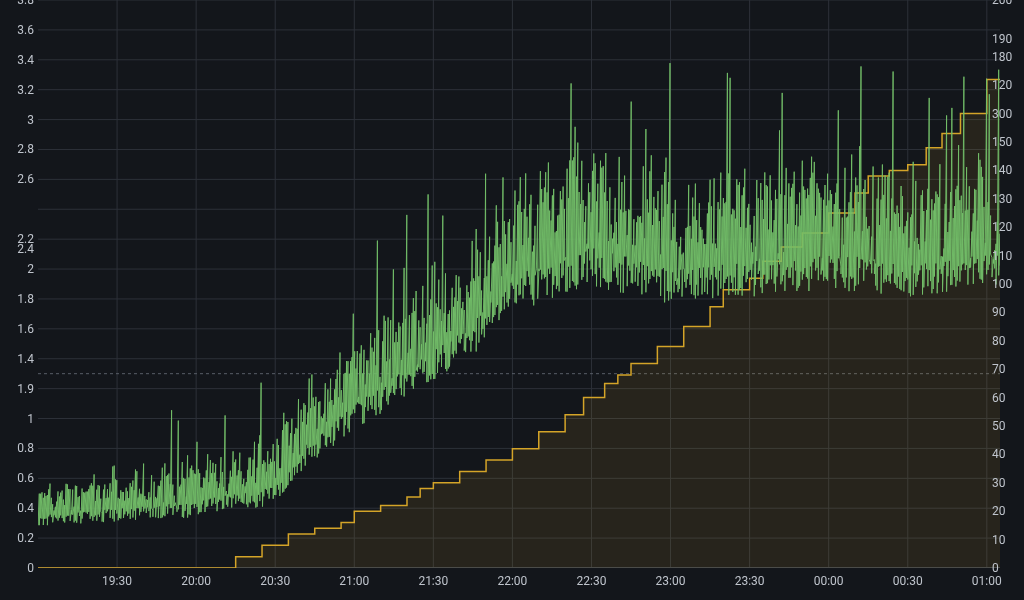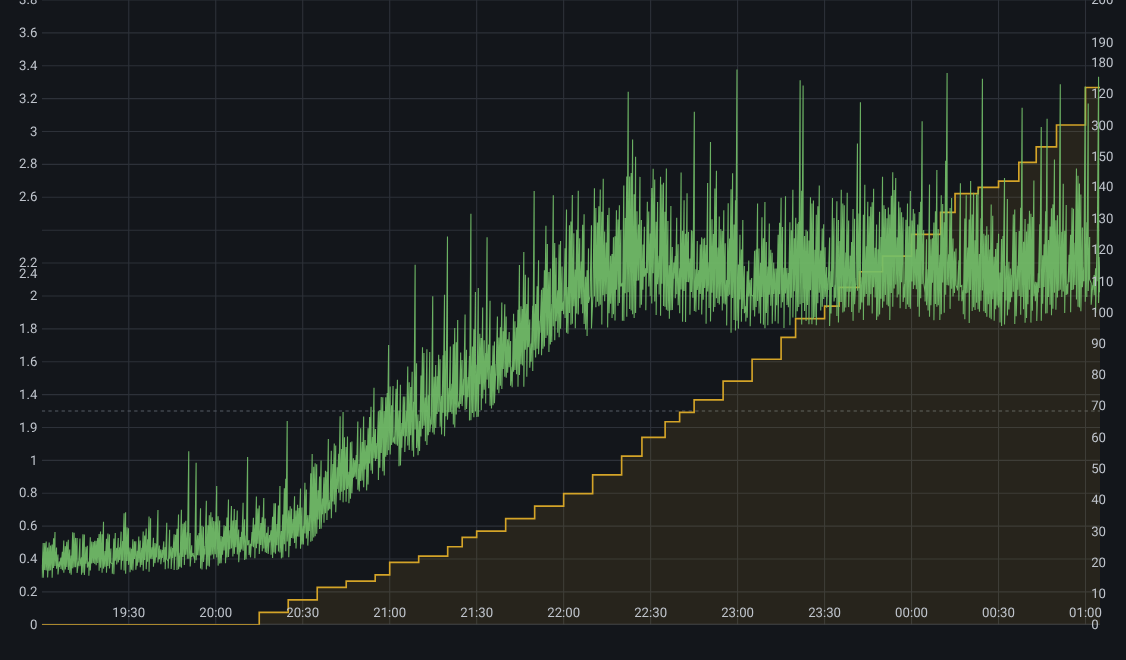--- a/index.html
+++ b/index.html
@@ -2,21 +2,21 @@
 <html><head>
 <meta charset="utf-8">
 <style>
 html,body{margin:0;padding:0;width:1024px;height:600px;background:#13161b;font-family:Roboto,Arial,Helvetica,sans-serif;color:#bfc4cc;font-size:12px;overflow:hidden}
 .plot{position:absolute;left:38px;top:0;width:962px;height:568px}
 .plot svg{position:absolute;left:0;top:0}
 .axis-left{position:absolute;left:0;top:0;width:38px;height:568px}
 .axis-left div{position:absolute;right:4px;transform:translateY(-50%);text-align:right;white-space:nowrap}
 .axis-right{position:absolute;right:0;top:0;width:36px;height:568px}
 .axis-right div{position:absolute;left:4px;transform:translateY(-50%);text-align:left;white-space:nowrap}
-.axis-bottom{position:absolute;left:38px;top:544px;width:962px;height:32px}
+.axis-bottom{position:absolute;left:38px;top:568px;width:962px;height:32px}
 .axis-bottom div{position:absolute;top:6px;transform:translateX(-50%);text-align:center;white-space:nowrap}
 .grid line{stroke:#2d3139;stroke-width:1}
 .axis-border{stroke:#3c424d;stroke-width:1}
 .dashed line{stroke:#575d67;stroke-width:1;stroke-dasharray:3 3}
 .series-step{fill:none;stroke:#d4a428;stroke-width:1.5}
 .series-step-fill{fill:#d4a428;opacity:0.10}
 .series-line{fill:none;stroke:#73bf69;stroke-width:1;opacity:0.92}
 </style>
 </head>
 <body>

